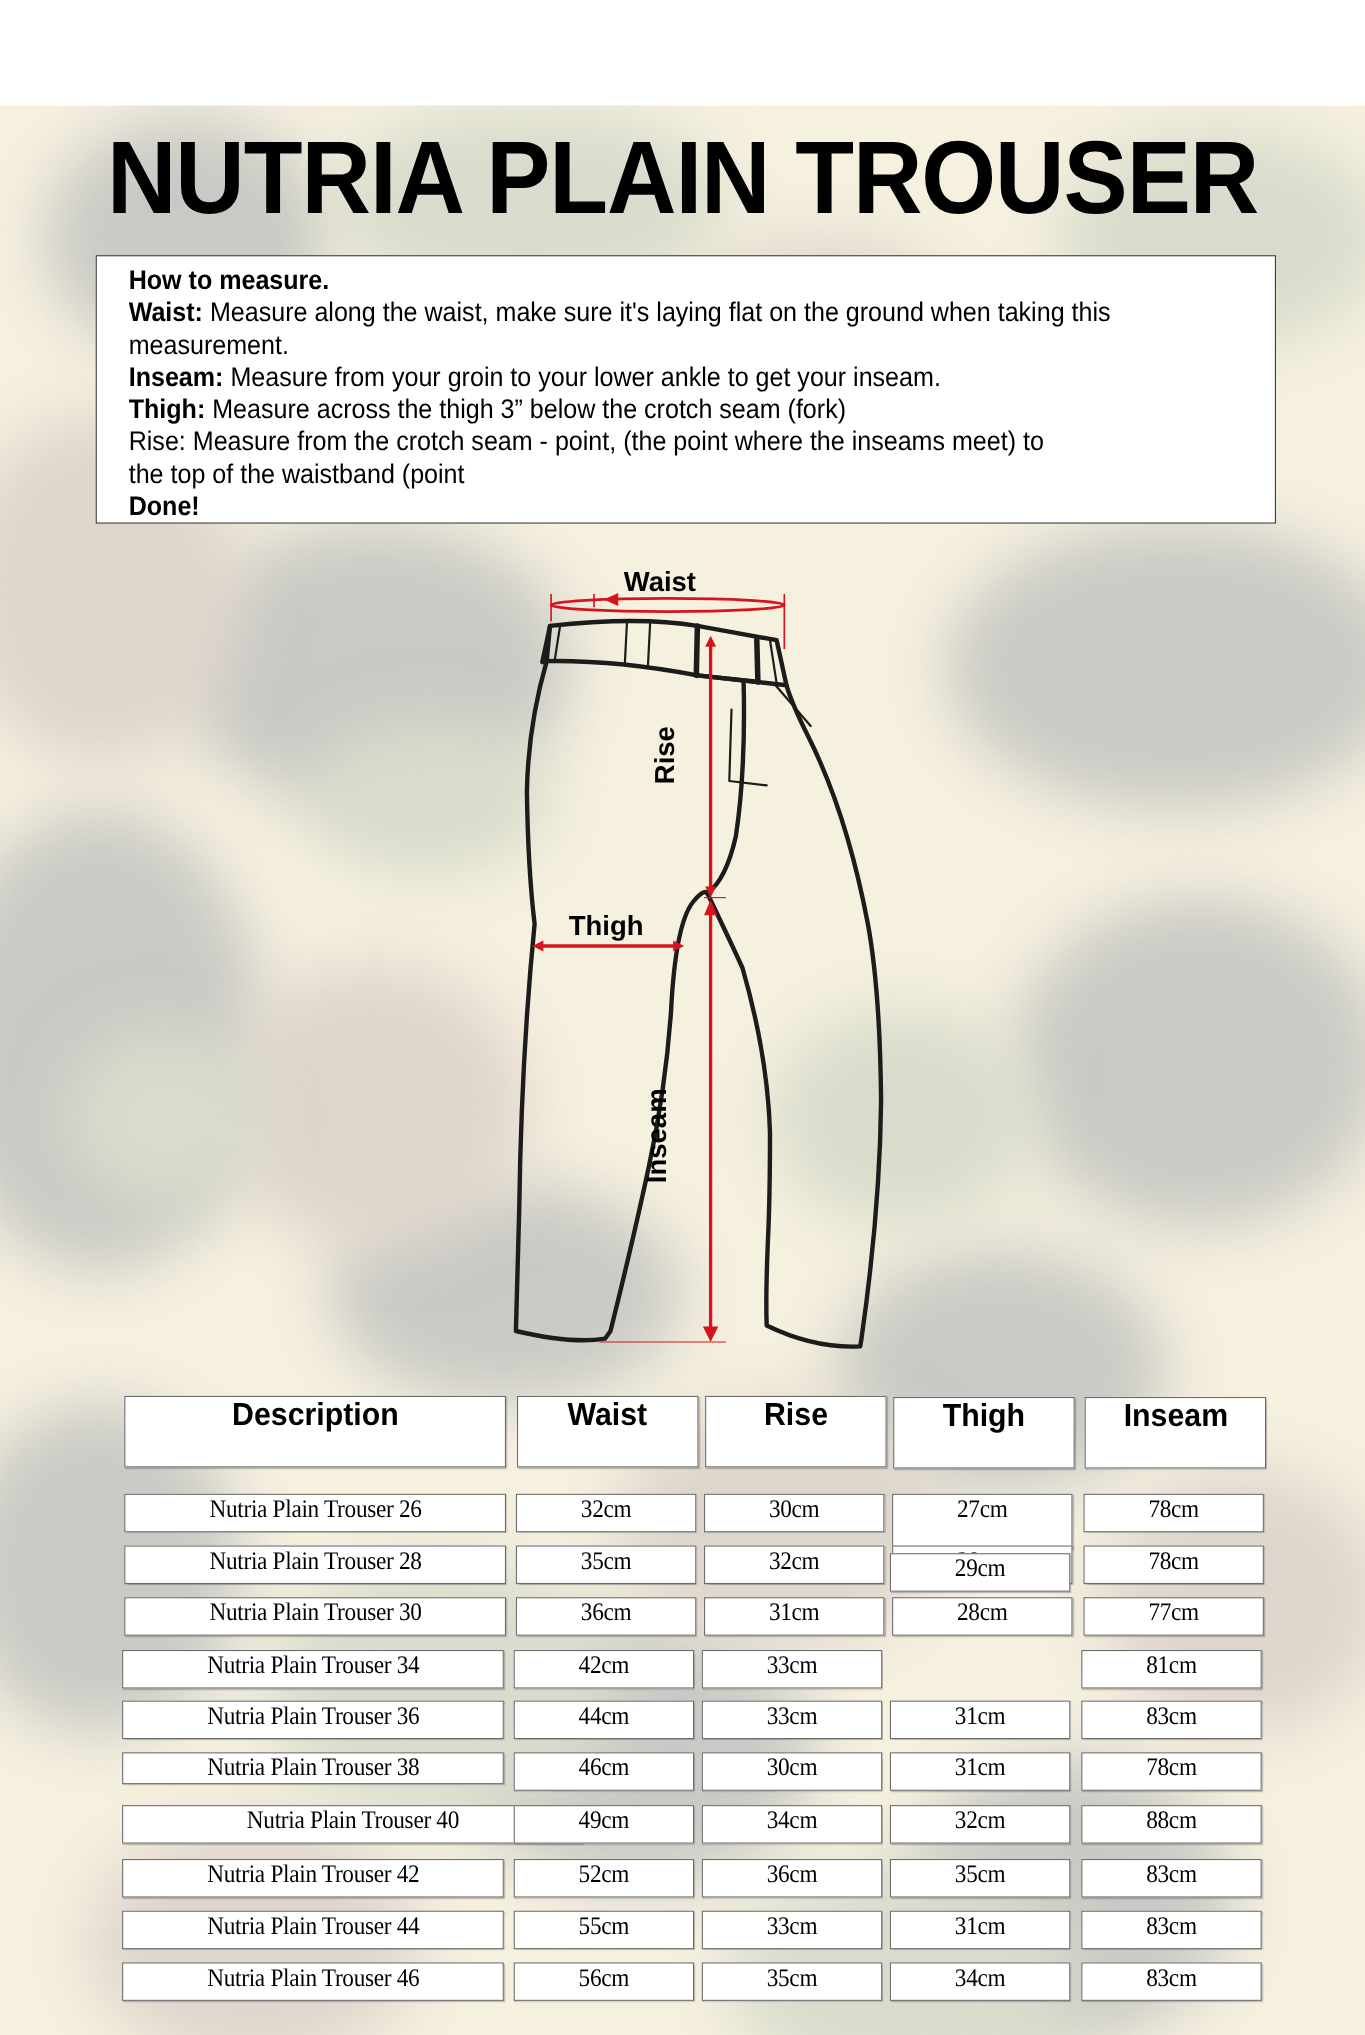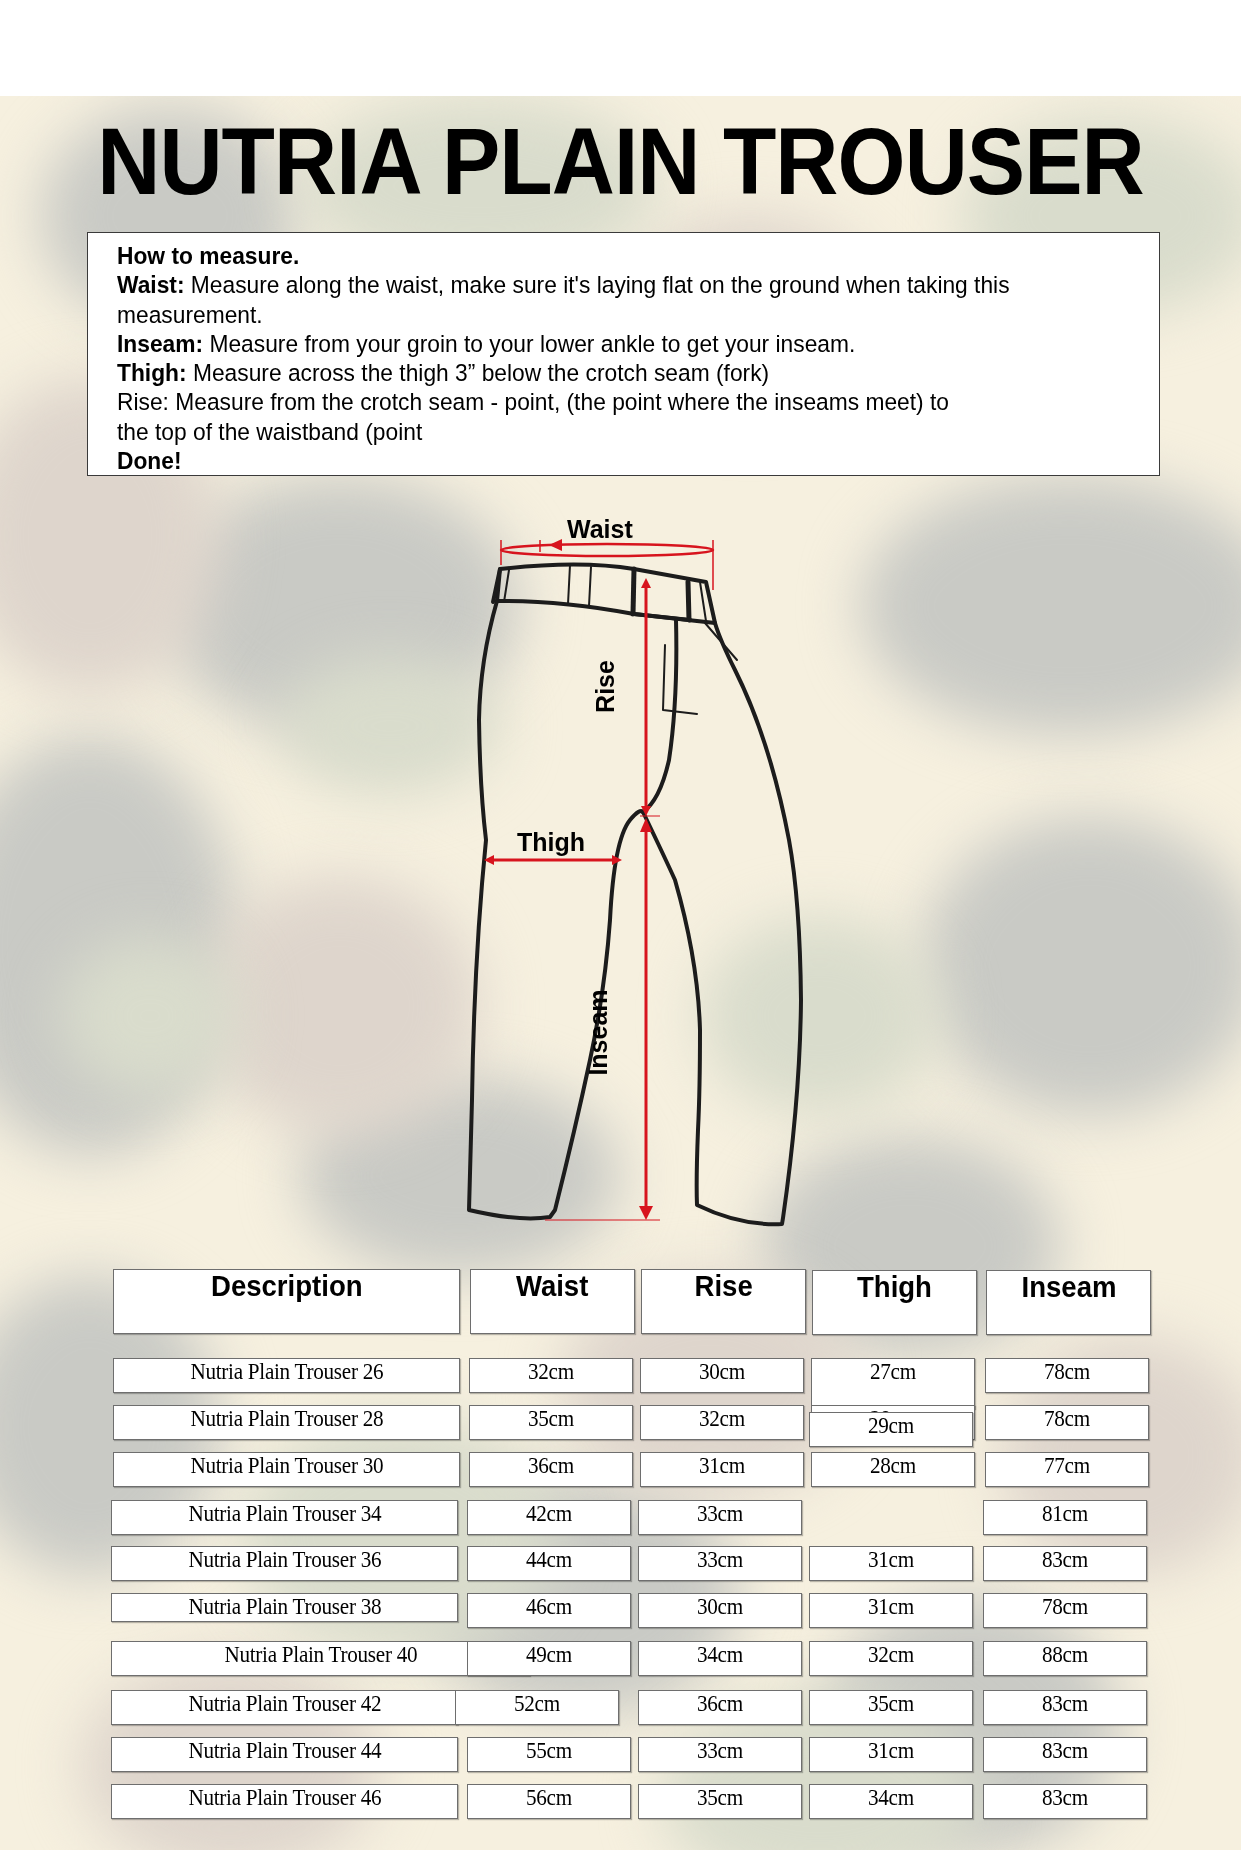--- a/index.html
+++ b/index.html
@@ -281,21 +281,21 @@
         <span>32cm</span>
       </div>
       <div class="cell val" style="left: 983px; top: 1641px; width: 164px; height: 35px;">
         <span>88cm</span>
       </div>
     </div>
     <div>
       <div class="cell val" style="left: 111px; top: 1690px; width: 347px; height: 35px;">
         <span>Nutria Plain Trouser 42</span>
       </div>
-      <div class="cell val" style="left: 455px; top: 1690px; width: 164px; height: 35px;">
+      <div class="cell val" style="left: 467px; top: 1690px; width: 164px; height: 35px;">
         <span>52cm</span>
       </div>
       <div class="cell val" style="left: 638px; top: 1690px; width: 164px; height: 35px;">
         <span>36cm</span>
       </div>
       <div class="cell val" style="left: 809px; top: 1690px; width: 164px; height: 35px;">
         <span>35cm</span>
       </div>
       <div class="cell val" style="left: 983px; top: 1690px; width: 164px; height: 35px;">
         <span>83cm</span>

